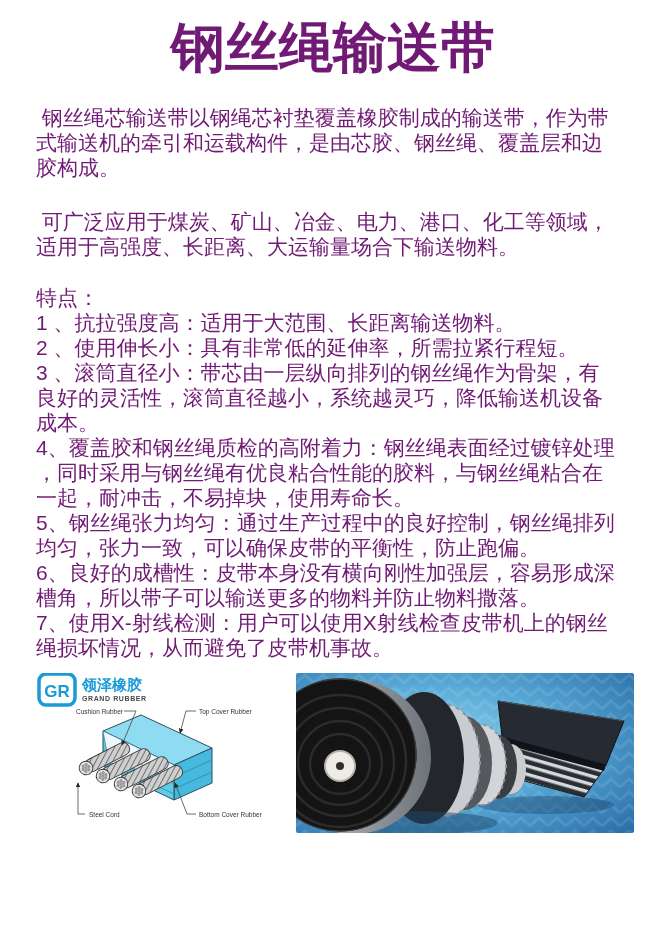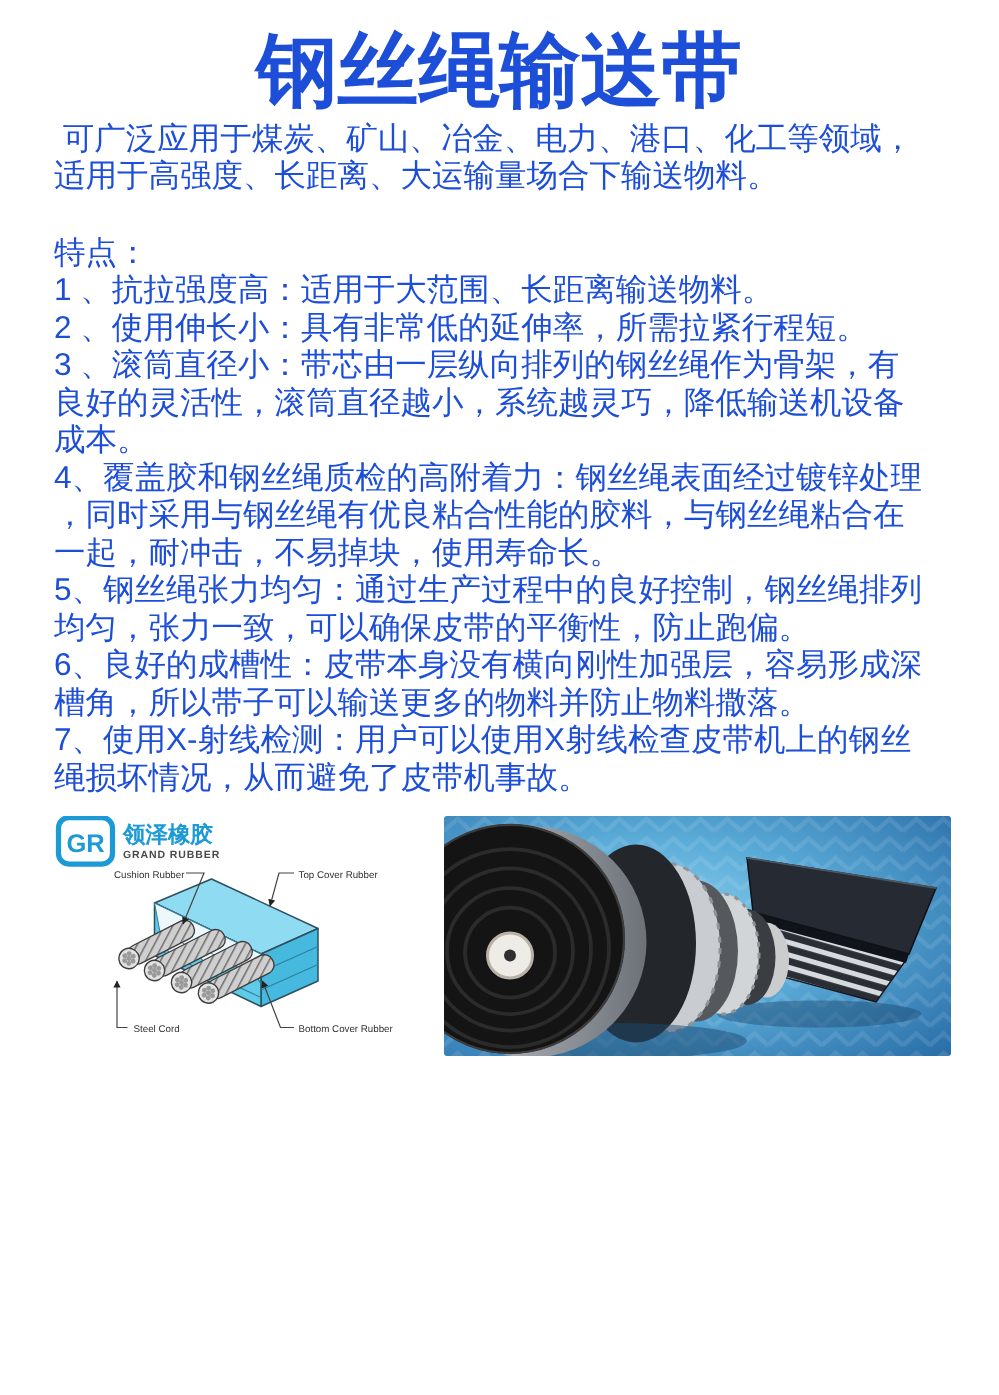--- a/index.html
+++ b/index.html
@@ -1,21 +1,21 @@
 <!DOCTYPE html>
 <html><head>
 <meta charset="utf-8">
 <style>
   html,body{margin:0;padding:0;background:#ffffff;}
   .page{
     position:relative;
     width:666px;height:930px;
     margin:0 auto;
     background:#ffffff;
-    color:#1d4ed8;
+    color:#701a75;
     font-family:"Liberation Sans","DejaVu Sans",sans-serif;
     overflow:hidden;
   }
   h1.doc-title{
     margin:0;padding:14px 0 0 0;
     font-size:54px;line-height:66px;
     text-align:center;font-weight:700;
     letter-spacing:0;
   }
   .content{
@@ -23,21 +23,21 @@
     font-size:21px;line-height:25px;
   }
   .block{
     margin:0;
     white-space:pre-wrap;
     word-break:break-all;
   }
   .mt-b1{margin-top:22px;}
   .mt-b2{margin-top:25px;}
   .mt-b3{margin-top:24px;}
-  .mt-b4{}
+  .mt-b4{margin-top:29px;}
   .mt-b5{margin-top:26px;}
   .mt-b6{margin-top:0;}
   .media-row{
     margin-top:13px;
     padding:0 36px;
     display:flex;
     gap:30px;
     align-items:flex-start;
   }
   .diagram-box{width:230px;height:160px;flex:0 0 auto;}
@@ -45,20 +45,23 @@
   svg{display:block;}
 </style>
 </head>
 <body>
 
 <div class="page">
 
   <h1 class="doc-title">钢丝绳输送带</h1>
 
   <div class="content">
+    <p class="block mt-b2"> 钢丝绳芯输送带以钢绳芯衬垫覆盖橡胶制成的输送带，作为带
+式输送机的牵引和运载构件，是由芯胶、钢丝绳、覆盖层和边
+胶构成。</p>
     <p class="block mt-b4"> 可广泛应用于煤炭、矿山、冶金、电力、港口、化工等领域，
 适用于高强度、长距离、大运输量场合下输送物料。</p>
     <p class="block mt-b5">特点：</p>
     <p class="block mt-b6">1 、抗拉强度高：适用于大范围、长距离输送物料。
 2 、使用伸长小：具有非常低的延伸率，所需拉紧行程短。
 3 、滚筒直径小：带芯由一层纵向排列的钢丝绳作为骨架，有
 良好的灵活性，滚筒直径越小，系统越灵巧，降低输送机设备
 成本。
 4、覆盖胶和钢丝绳质检的高附着力：钢丝绳表面经过镀锌处理
 ，同时采用与钢丝绳有优良粘合性能的胶料，与钢丝绳粘合在

